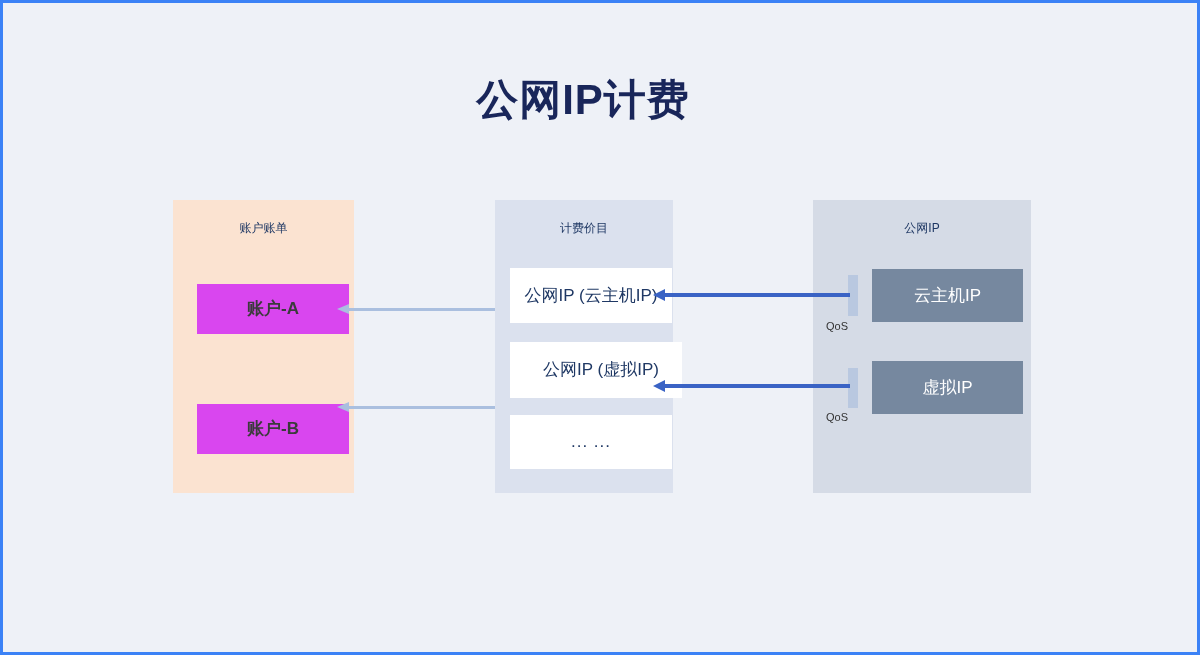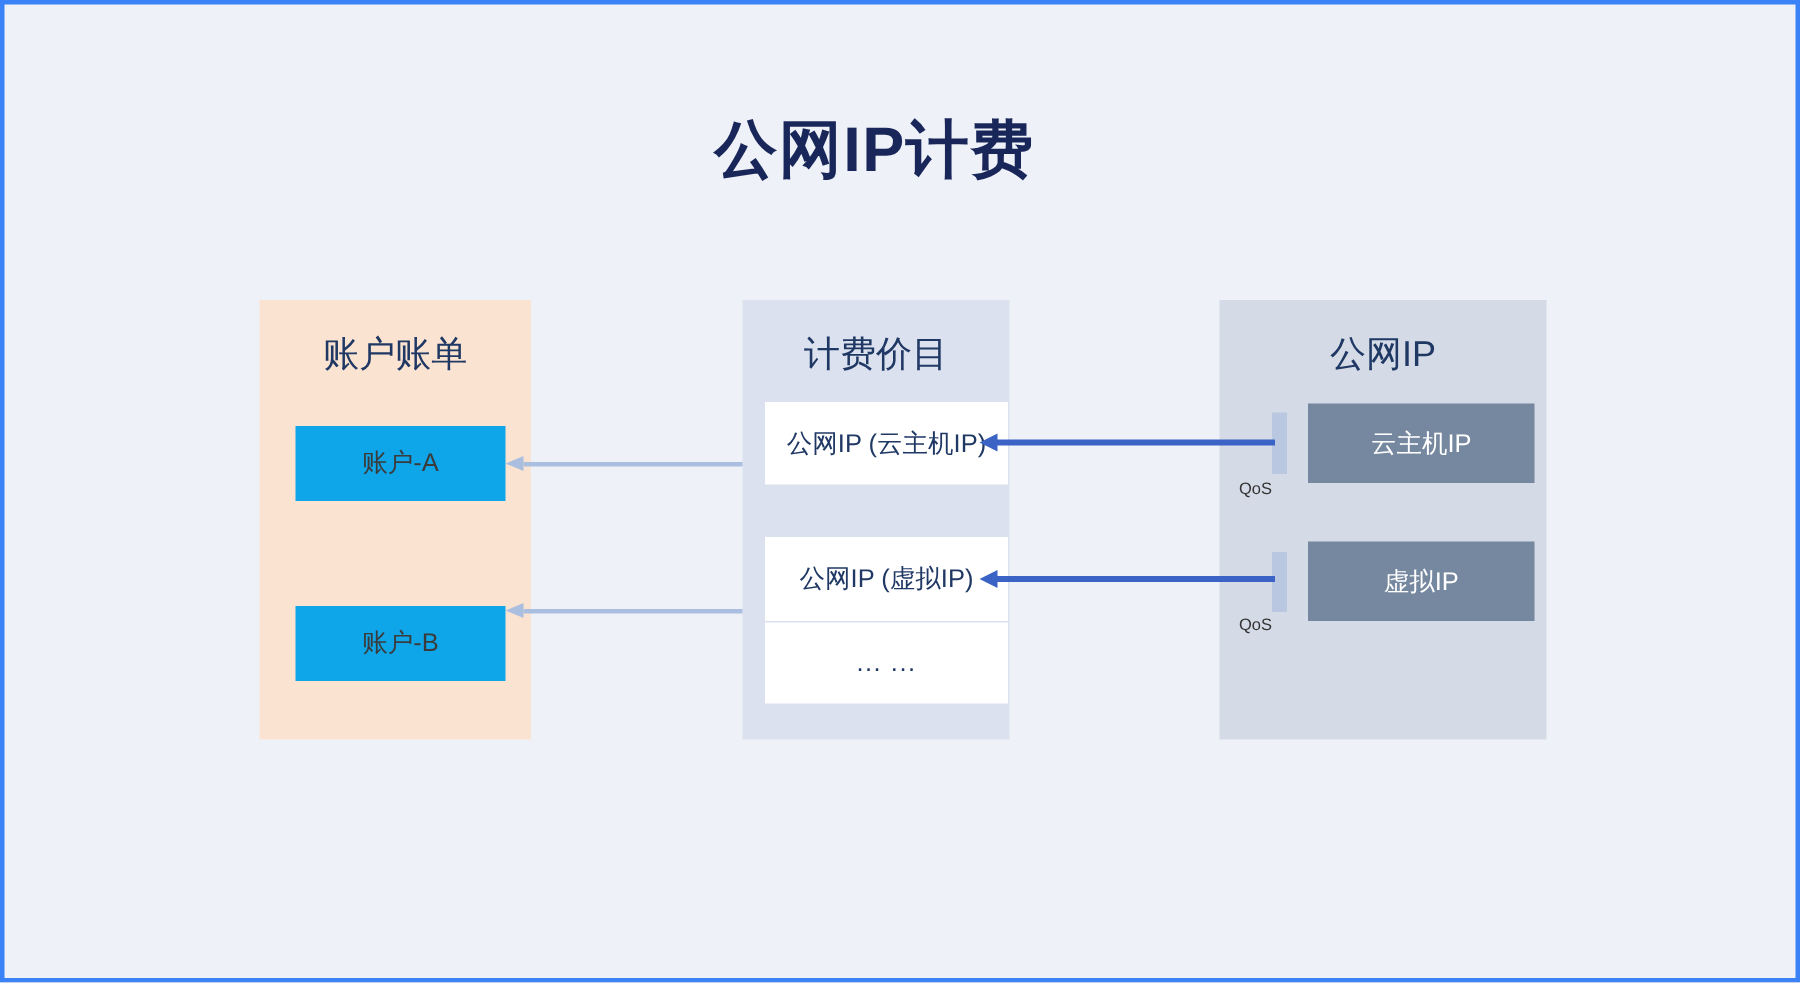--- a/index.html
+++ b/index.html
@@ -33,52 +33,53 @@
     position: absolute;
     top: 197px;
     height: 293px;
   }
   .panel-header {
     position: absolute;
     top: 20px;
     left: 0;
     width: 100%;
     text-align: center;
-    font-size: 24px;
+    font-size: 12px;
     color: #1f3864;
   }
   .panel.accounts { left: 170px; width: 181px; background: #fbe3d1; }
   .panel.pricing  { left: 492px; width: 178px; background: #dbe1ee; }
   .panel.publicip { left: 810px; width: 218px; background: #d5dbe6; }
 
   .acct-box {
     position: absolute;
     left: 24px;
-    width: 140px;
+    width: 152px;
     height: 50px;
-    background: #0ea5e9;
+    background: #d946ef;
     color: #3b3b3b;
     font-size: 17px;
     text-align: center;
     line-height: 50px;
+    font-weight: bold;
   }
   .acct-a { top: 84px; }
   .acct-b { top: 184px; margin-top: 20px; }
 
   .price-box {
     position: absolute;
     left: 15px;
     width: 162px;
     background: #ffffff;
     color: #1f3864;
     font-size: 17px;
     text-align: center;
   }
   .price-1 { top: 68px;  height: 55px; line-height: 55px; }
-  .price-2 { top: 158px; height: 56px; line-height: 56px; }
+  .price-2 { top: 142px; height: 56px; line-height: 56px; padding-left: 10px; }
   .price-3 { top: 215px; height: 54px; line-height: 54px; letter-spacing: 1px; }
 
   .ip-box {
     position: absolute;
     left: 59px;
     width: 151px;
     height: 53px;
     background: #76889f;
     color: #ffffff;
     font-size: 17px;

